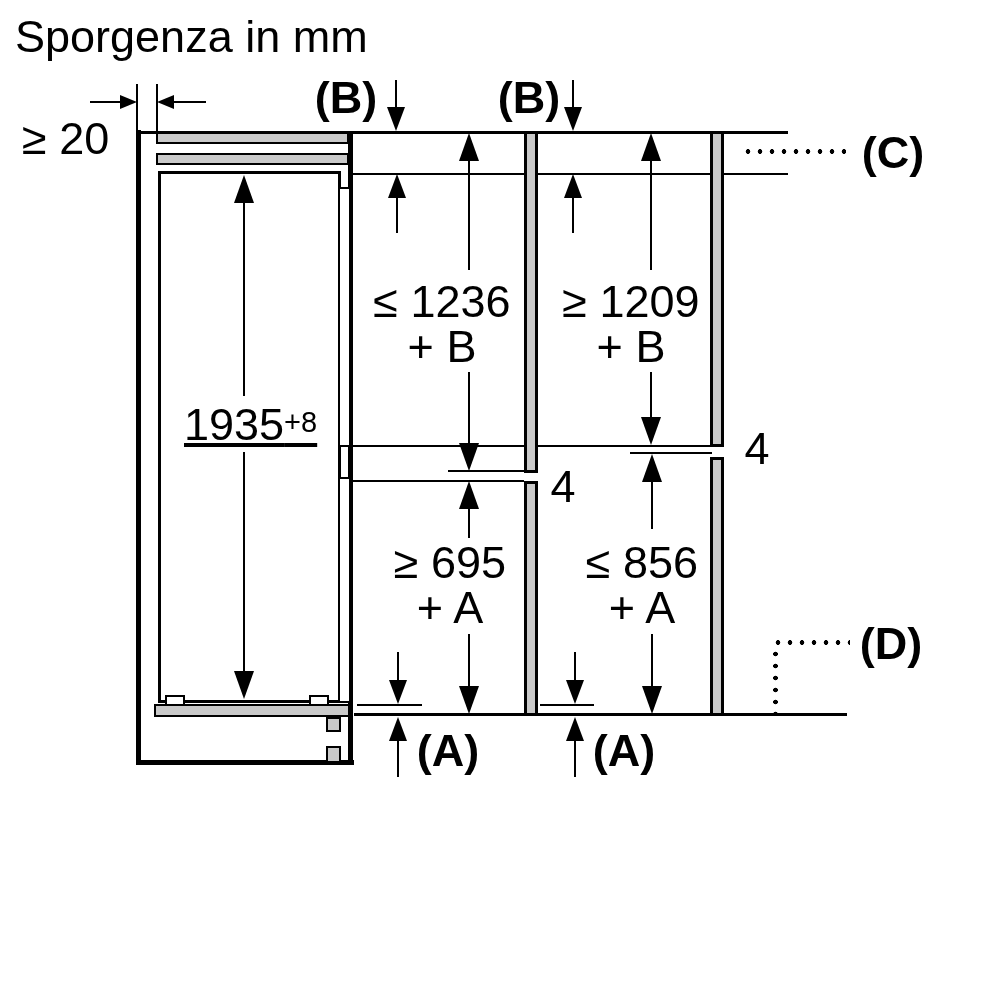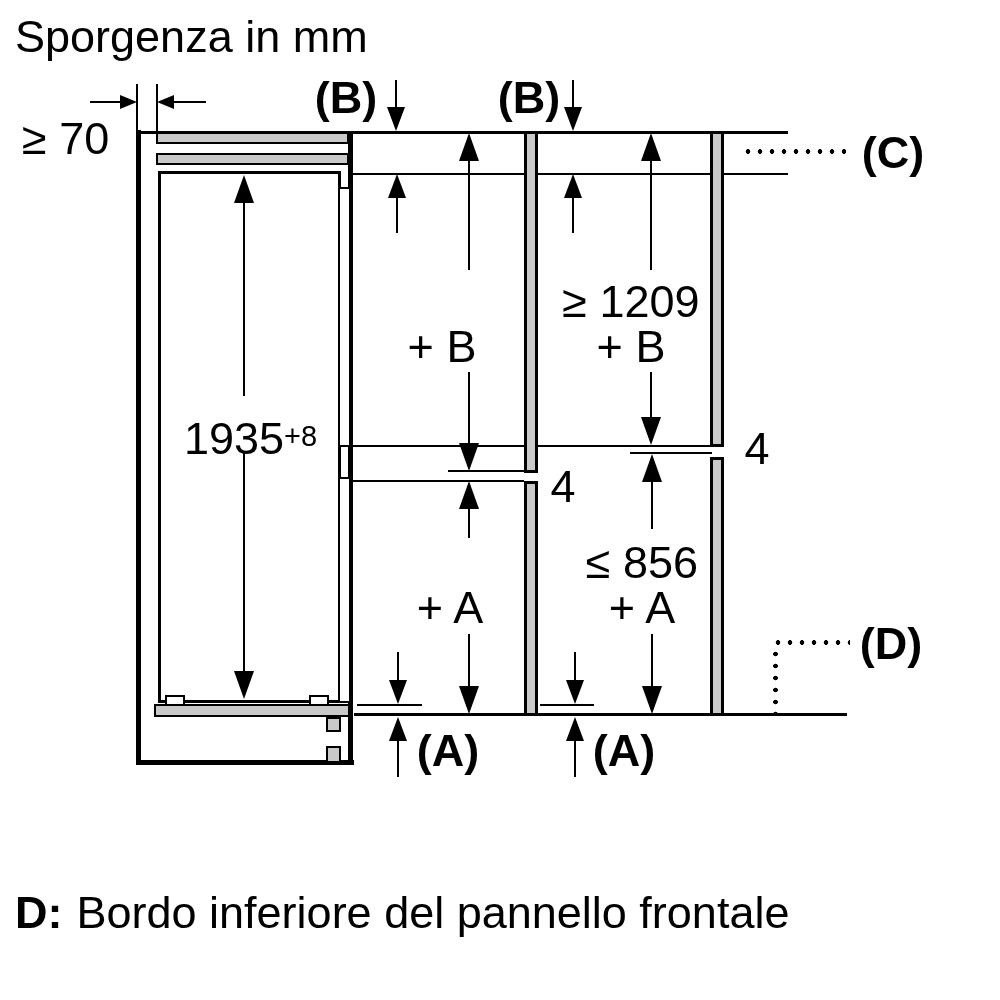--- a/index.html
+++ b/index.html
@@ -32,21 +32,21 @@
     background-size:5px 12px; background-position:50% 0; background-repeat:repeat-y; }
   .legend-text { margin-left:14px; font-weight:normal; }
 </style>
 </head>
 <body>
 
 <div id="canvas">
 
   <div class="lbl" style="left:15px; top:14px;">Sporgenza in mm</div>
 
-  <div class="lbl" style="left:22px; top:116px;">≥ 70</div>
+  <div class="lbl" style="left:22px; top:116px;">≥ 20</div>
   <div class="ln" style="left:90px; top:101px; width:31px; height:2px;"></div>
   <div class="tri tr" style="left:120px; top:95px;"></div>
   <div class="ln" style="left:174px; top:101px; width:32px; height:2px;"></div>
   <div class="tri tl" style="left:157px; top:95px;"></div>
   <div class="ln" style="left:136px; top:84px; width:2px; height:47px;"></div>
   <div class="ln" style="left:156px; top:84px; width:2px; height:48px;"></div>
 
   <div class="ln" style="left:137px; top:131px; width:651px; height:3px;"></div>
   <div class="ln" style="left:352px; top:173px; width:436px; height:2px;"></div>
 
@@ -59,21 +59,21 @@
   <div class="box" style="left:338px; top:187px; width:13px; height:260px;"></div>
   <div class="box" style="left:338px; top:477px; width:13px; height:226px;"></div>
   <div class="box" style="left:165px; top:695px; width:20px; height:12px;"></div>
   <div class="box" style="left:309px; top:695px; width:20px; height:12px;"></div>
   <div class="box gray" style="left:154px; top:704px; width:196px; height:13px;"></div>
   <div class="box gray" style="left:326px; top:717px; width:15px; height:15px;"></div>
   <div class="box gray" style="left:326px; top:746px; width:15px; height:17px;"></div>
 
   <div class="tri tu" style="left:234px; top:175px;"></div>
   <div class="ln" style="left:243px; top:200px; width:2px; height:196px;"></div>
-  <div class="lbl" style="left:184px; top:416px;"><span>1935</span><span class="sup">+8</span></div>
+  <div class="lbl" style="left:184px; top:402px;text-decoration:underline;"><span>1935</span><span class="sup">+8</span></div>
   <div class="ln" style="left:243px; top:452px; width:2px; height:222px;"></div>
   <div class="tri td" style="left:234px; top:671px;"></div>
 
   <div class="lbl bold ctr" style="left:346px; top:97px;">(B)</div>
   <div class="ln" style="left:395px; top:80px; width:2px; height:29px;"></div>
   <div class="tri td-s" style="left:387px; top:107px;"></div>
   <div class="tri tu-s" style="left:388px; top:174px;"></div>
   <div class="ln" style="left:396px; top:196px; width:2px; height:37px;"></div>
 
   <div class="lbl bold ctr" style="left:529px; top:97px;">(B)</div>
@@ -83,27 +83,27 @@
   <div class="ln" style="left:572px; top:196px; width:2px; height:37px;"></div>
 
   <div class="ln" style="left:352px; top:445px; width:172px; height:2px;"></div>
   <div class="ln" style="left:538px; top:445px; width:172px; height:2px;"></div>
   <div class="ln" style="left:352px; top:480px; width:172px; height:2px;"></div>
   <div class="ln" style="left:448px; top:470px; width:76px; height:2px;"></div>
   <div class="ln" style="left:630px; top:452px; width:82px; height:2px;"></div>
 
   <div class="tri tu" style="left:459px; top:133px;"></div>
   <div class="ln" style="left:468px; top:158px; width:2px; height:112px;"></div>
-  <div class="lbl ctr" style="left:442px; top:324px;"><br><span>+ B</span></div>
+  <div class="lbl ctr" style="left:442px; top:324px;"><span>≤ 1236</span><br><span>+ B</span></div>
   <div class="ln" style="left:468px; top:372px; width:2px; height:74px;"></div>
   <div class="tri td" style="left:459px; top:443px;"></div>
 
   <div class="tri tu" style="left:459px; top:481px;"></div>
   <div class="ln" style="left:468px; top:506px; width:2px; height:32px;"></div>
-  <div class="lbl ctr" style="left:450px; top:585px;"><br><span>+ A</span></div>
+  <div class="lbl ctr" style="left:450px; top:585px;"><span>≥ 695</span><br><span>+ A</span></div>
   <div class="ln" style="left:468px; top:634px; width:2px; height:56px;"></div>
   <div class="tri td" style="left:459px; top:686px;"></div>
 
   <div class="tri tu" style="left:641px; top:133px;"></div>
   <div class="ln" style="left:650px; top:158px; width:2px; height:112px;"></div>
   <div class="lbl ctr" style="left:631px; top:324px;"><span>≥ 1209</span><br><span>+ B</span></div>
   <div class="ln" style="left:650px; top:372px; width:2px; height:46px;"></div>
   <div class="tri td" style="left:641px; top:417px;"></div>
 
   <div class="tri tu" style="left:642px; top:454px;"></div>
@@ -136,15 +136,14 @@
   <div class="ln" style="left:574px; top:739px; width:2px; height:38px;"></div>
   <div class="lbl bold ctr" style="left:624px; top:750px;">(A)</div>
 
   <div class="dots-h" style="left:742px; top:149px; width:104px;"></div>
   <div class="lbl bold ctr" style="left:893px; top:152px;">(C)</div>
 
   <div class="dots-h" style="left:772px; top:640px; width:78px;"></div>
   <div class="dots-v" style="left:773px; top:648px; height:68px;"></div>
   <div class="lbl bold ctr" style="left:891px; top:643px;">(D)</div>
 
-  <div class="lbl" style="left:15px; top:890px;"><span class="bold">D:</span><span class="legend-text">Bordo inferiore del pannello frontale</span></div>
 
 </div>
 
 </body></html>

